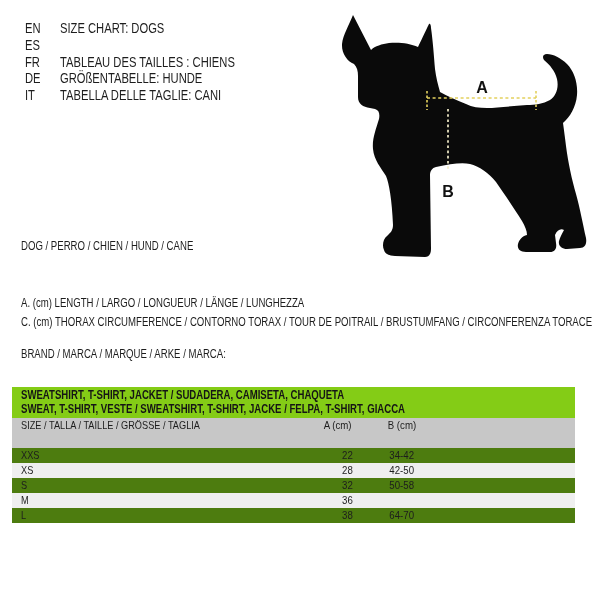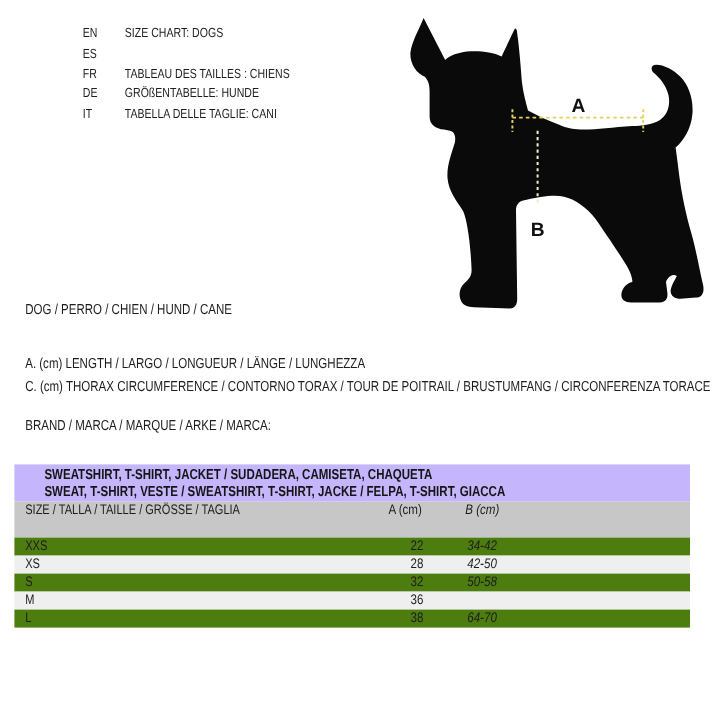--- a/index.html
+++ b/index.html
@@ -5,43 +5,43 @@
   html,body{margin:0;padding:0;background:#ffffff;}
   body{width:600px;height:600px;font-family:"Liberation Sans", sans-serif;color:#1d1d1d;}
   .canvas{position:relative;width:600px;height:600px;background:#fff;overflow:hidden;}
 
   
   .cnd{display:inline-block;transform:scaleX(0.8);transform-origin:0 50%;white-space:nowrap;}
   .cnd-c{display:inline-block;transform:scaleX(0.84);transform-origin:50% 50%;white-space:nowrap;}
 
   
   .lang-list{position:absolute;left:25px;top:20px;}
-  .lang-row{display:flex;height:16.8px;line-height:16.8px;font-size:11px;letter-spacing:0;margin-left:44px;}
+  .lang-row{display:flex;height:16.8px;line-height:16.8px;font-size:14px;letter-spacing:0;}
   .lang-code{width:35px;flex:0 0 35px;}
 
   
   .dog-wrap{position:absolute;left:338px;top:0;width:260px;height:262px;}
 
   
   .note{position:absolute;left:21px;font-size:12px;line-height:14px;}
-  .note-dog{top:251px;}
+  .note-dog{top:239px;}
   .note-a{top:296px;}
   .note-c{top:315px;}
   .note-brand{top:347px;}
 
   
   .size-table{position:absolute;left:12px;top:387px;width:563px;}
-  .banner{background:#c4b5fd;height:31px;padding:2px 0 0 25px;box-sizing:border-box;}
+  .banner{background:#84cc16;height:31px;padding:2px 0 0 9px;box-sizing:border-box;}
   .banner div{font-size:12px;font-weight:700;line-height:13.8px;color:#151515;}
   .thead{position:relative;height:30px;background:#C7C7C7;font-size:11.5px;line-height:15px;}
   .t-row{position:relative;height:15px;font-size:11.5px;line-height:15px;background:#4d7c0f;}
   .t-row:nth-child(even){background:#EFEFEF;}
   .c-size{position:absolute;left:9px;top:0;}
   .c-a{position:absolute;left:250px;width:92px;top:0;text-align:right;}
-  .c-b{position:absolute;left:342px;width:96px;top:0;text-align:center;font-style:italic;}
+  .c-b{position:absolute;left:342px;width:96px;top:0;text-align:center;}
 </style>
 </head>
 <body>
 
 <div class="canvas">
 
   <div class="lang-list">
     <div class="lang-row">
       <span class="lang-code"><span class="cnd">EN</span></span>
       <span><span class="cnd">SIZE CHART: DOGS</span></span>

